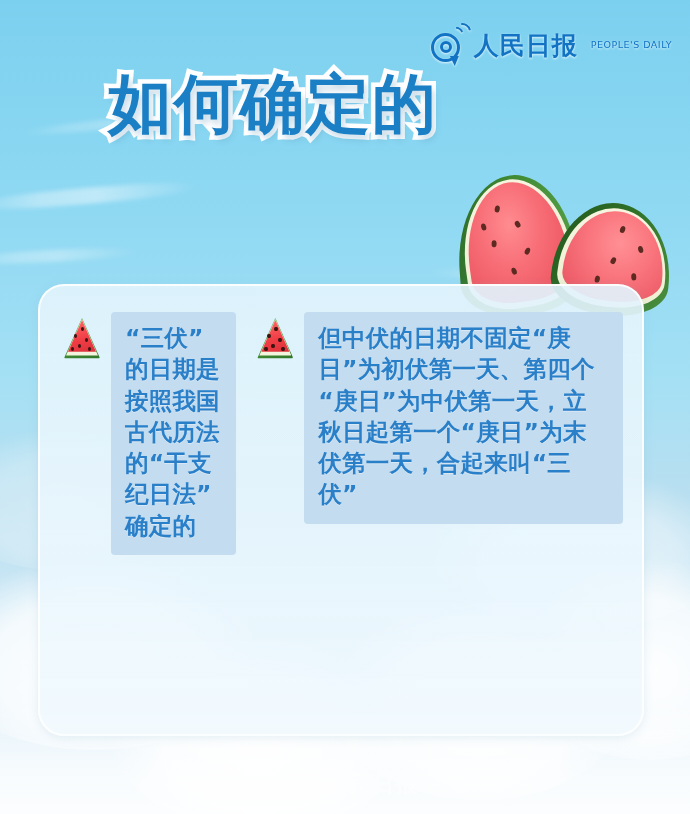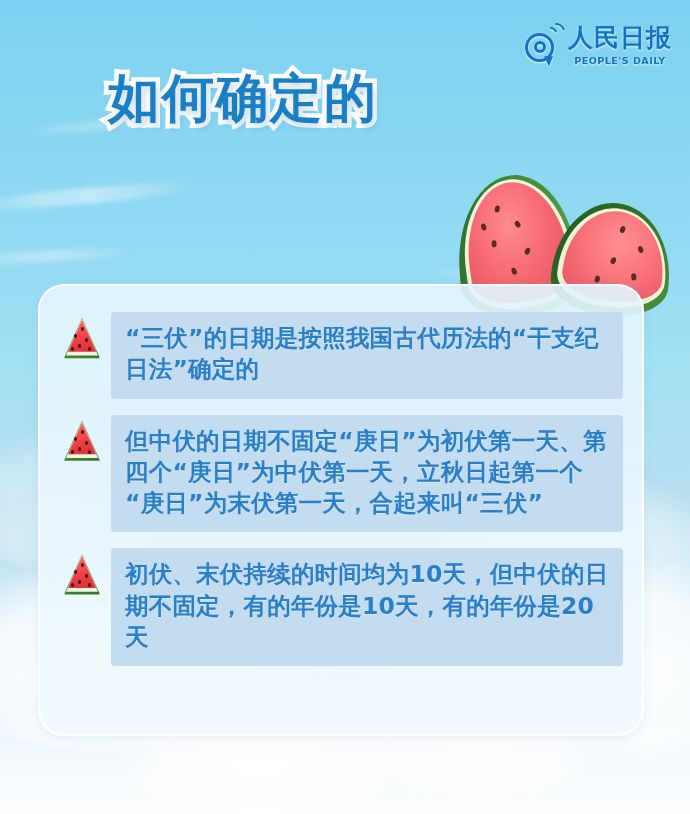--- a/index.html
+++ b/index.html
@@ -73,40 +73,40 @@
   #brand .at-mark .wave {
     position:absolute; border:2.5px solid #1273c4; border-radius:50%;
     border-color:#1273c4 transparent transparent transparent;
   }
   #brand .at-mark .wv1 { left:20px; top:2px;  width:12px; height:12px; transform:rotate(35deg); }
   #brand .at-mark .wv2 { left:23px; top:-2px; width:17px; height:17px; transform:rotate(35deg); }
   #brand .cn {
     font-weight:bold; font-size:25px; color:#1273c4; letter-spacing:1px;
     line-height:1; white-space:nowrap;
   }
-  #brand .col { display:flex; flex-direction:column; align-items:center; gap:6px; }
+  #brand .col { display:flex; flex-direction:row; align-items:center; gap:13px; }
   #brand .en {
-    font-size:9.5px; font-weight:bold; color:#1273c4; letter-spacing:.5px;
+    font-size:9.5px; font-weight:normal; color:#1273c4; letter-spacing:.5px;
     line-height:1; white-space:nowrap;
   }
 
   
   #headline { position:absolute; left:0; top:66px; width:690px; }
   .hl-line {
     font-weight:bold;
     color:#1a7fc4;
     line-height:1.02;
     white-space:nowrap;
     -webkit-text-stroke:9px #ffffff;
     paint-order:stroke fill;
     text-shadow:3px 5px 6px rgba(80,140,180,.30);
     letter-spacing:2px;
   }
   #hl1 { font-size:76px; padding-left:24px; }
-  #hl2 { font-size:52px; padding-left:108px; margin-top:6px; }
+  #hl2 { font-size:64px; padding-left:108px; margin-top:6px; }
 
   
   #melon-photo { position:absolute; left:458px; top:175px; width:210px; height:145px; }
   .slice { position:absolute; }
 
   
   .slice-a { left:0px; top:0px; width:118px; height:140px; transform:rotate(-8deg); }
   .slice-a .rind {
     position:absolute; inset:0;
     background:linear-gradient(100deg,#2d6a2a 0%, #3f8a33 40%, #58a04a 100%);
@@ -147,21 +147,21 @@
   }
 
   
   #card {
     position:absolute; left:38px; top:284px; width:606px; height:452px;
     background:linear-gradient(180deg, rgba(226,243,252,.92) 0%, rgba(233,246,253,.90) 50%, rgba(240,249,254,.88) 100%);
     border:2px solid rgba(255,255,255,.85);
     border-radius:26px;
     box-shadow:0 2px 10px rgba(120,170,200,.18);
     padding:26px 19px 18px 19px;
-    display:flex; flex-direction:column; gap:16px;
+    display:flex; flex-direction:row; gap:16px;
   }
   .row { display:flex; align-items:flex-start; gap:6px; }
 
   
   .bullet { position:relative; width:46px; height:46px; flex:none; margin-top:4px; }
   .bullet .b-rind {
     position:absolute; left:5px; top:2px; width:36px; height:42px;
     background:linear-gradient(160deg,#62b352 0%,#3f8c33 65%,#2f7228 100%);
     clip-path:polygon(50% 0%, 100% 96%, 0% 96%);
     border-radius:4px;
@@ -309,36 +309,20 @@
         <div class="bs" style="left:26px;top:22px;"></div>
         <div class="bs" style="left:19px;top:28px;"></div>
         <div class="bs" style="left:29px;top:31px;"></div>
         <div class="bs" style="left:12px;top:31px;"></div>
       </div>
       <div class="textbox">
         <p>但中伏的日期不固定“庚日”为初伏第一天、第四个“庚日”为中伏第一天，立秋日起第一个“庚日”为末伏第一天，合起来叫“三伏”</p>
       </div>
     </div>
 
-    <div class="row">
-      <div class="bullet">
-        <div class="b-rind"></div>
-          <div class="b-white"></div>
-          <div class="b-flesh"></div>
-        <div class="bs" style="left:22px;top:11px;"></div>
-        <div class="bs" style="left:15px;top:18px;"></div>
-        <div class="bs" style="left:26px;top:22px;"></div>
-        <div class="bs" style="left:19px;top:28px;"></div>
-        <div class="bs" style="left:29px;top:31px;"></div>
-        <div class="bs" style="left:12px;top:31px;"></div>
-      </div>
-      <div class="textbox">
-        <p>初伏、末伏持续的时间均为10天，但中伏的日期不固定，有的年份是10天，有的年份是20天</p>
-      </div>
-    </div>
 
   </div>
 
   <div id="watermark">
     <div class="wb">
       <div class="body"></div>
         <div class="eye"></div>
         <div class="arc"></div>
     </div>
     <div class="wm-text">@人民日报</div>

